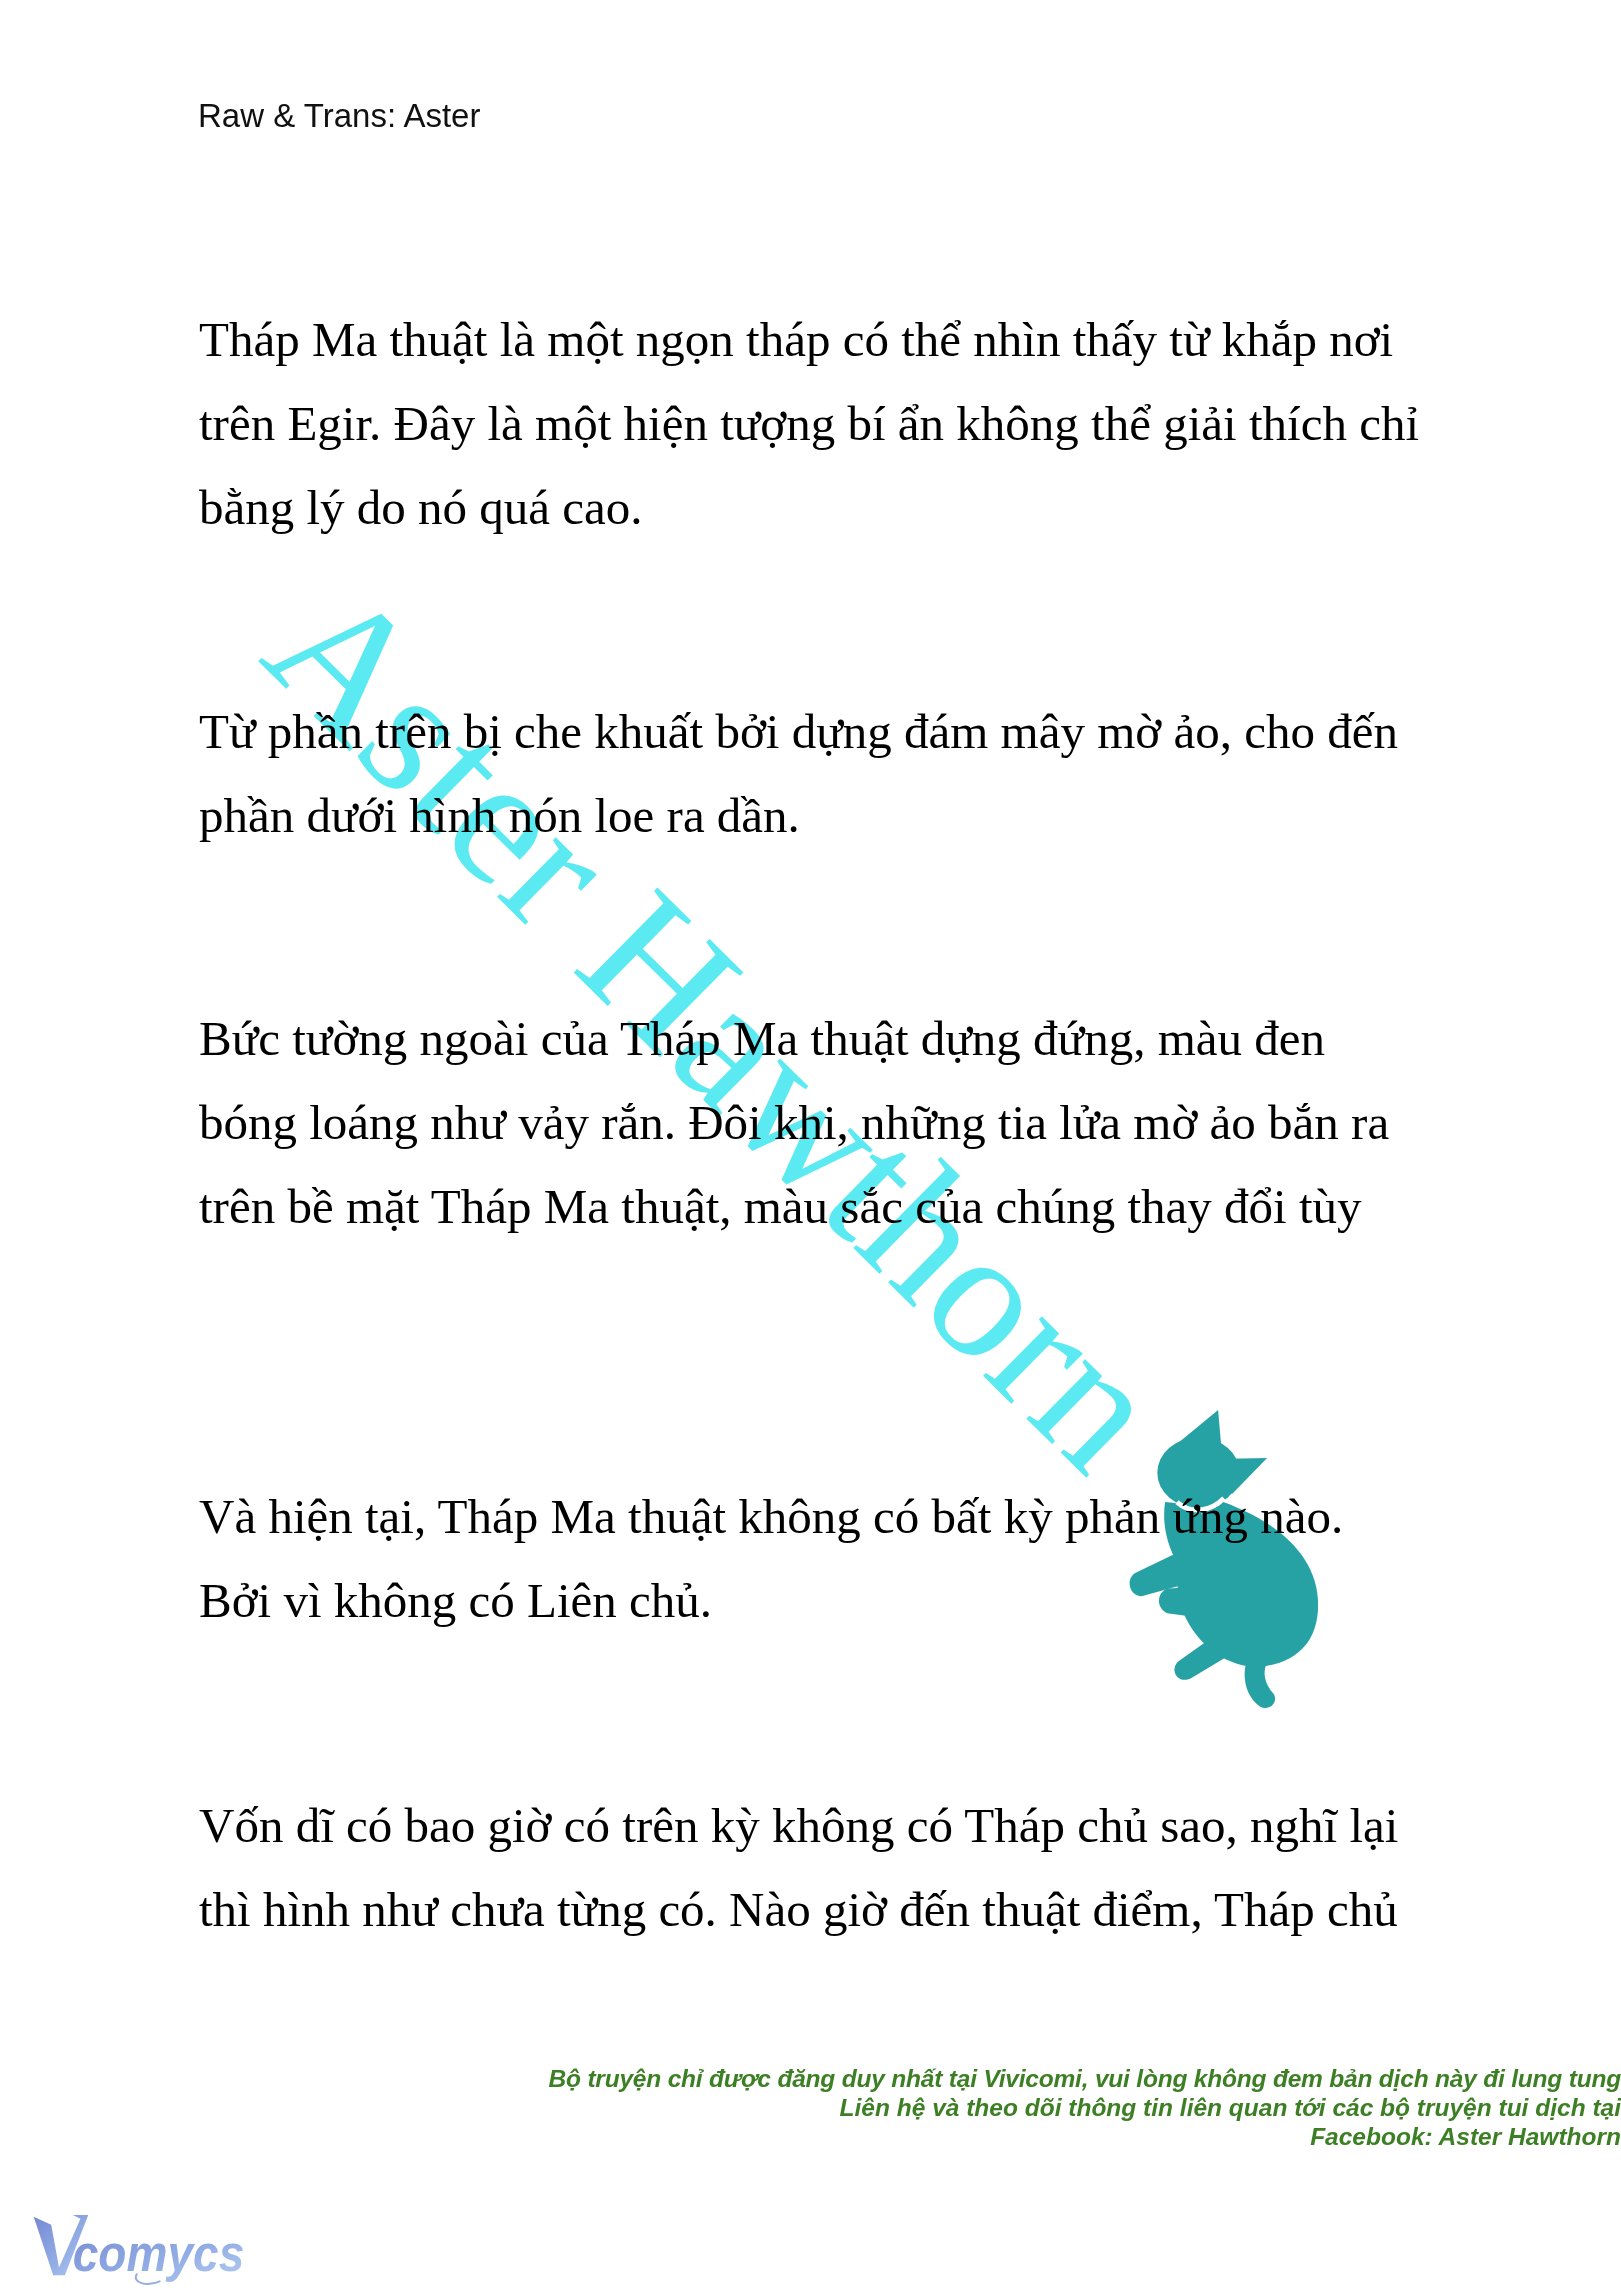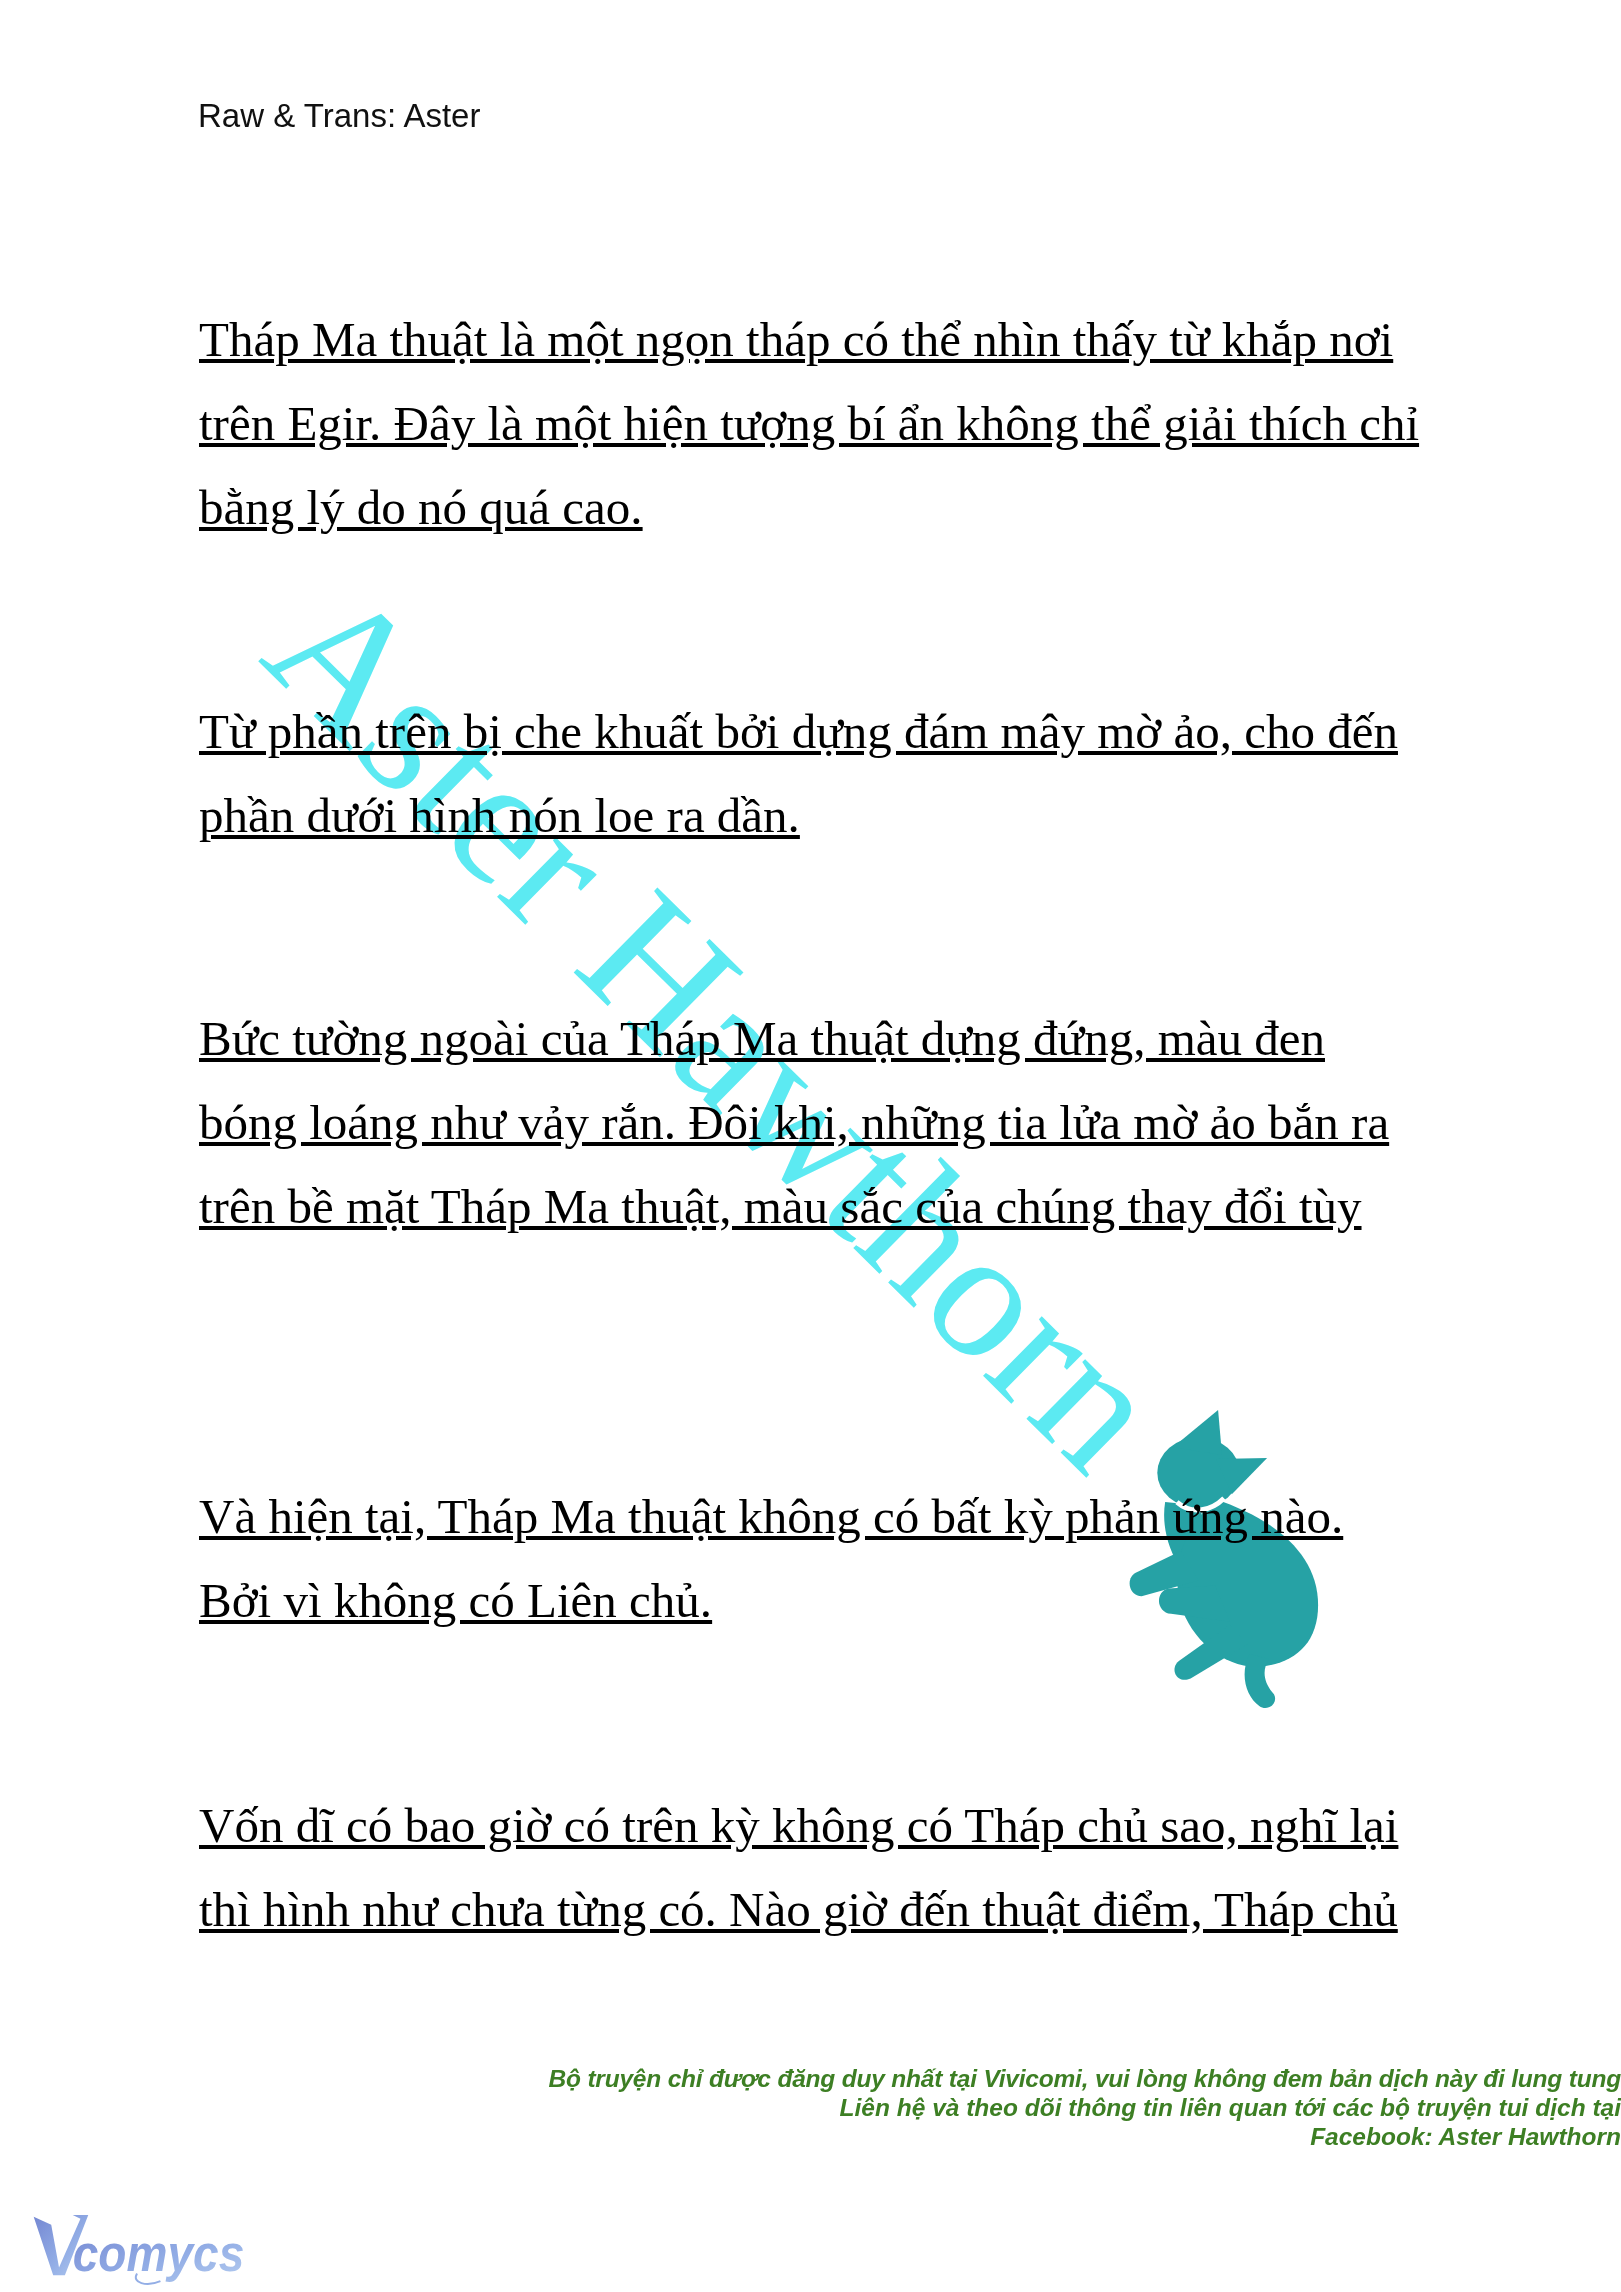--- a/index.html
+++ b/index.html
@@ -28,21 +28,21 @@
       font-size: 33px; line-height: 31px; color: #111;
       z-index: 3; white-space: nowrap; text-align: right;
     }
 
     .para {
       position: absolute; left: 199px;
       font-family: "Liberation Serif", serif;
       font-size: 49px; line-height: 84px; color: #000;
       z-index: 3;
     }
-    .para .line { display: block; white-space: nowrap; height: 84px; text-decoration: underline; }
+    .para .line { display: block; white-space: nowrap; height: 84px; }
 
     .footer {
       position: absolute; left: 0; width: 1621px; top: 2064px;
       text-align: right;
       font-family: "Liberation Sans", sans-serif;
       font-weight: bold; font-style: italic;
       font-size: 24.5px; line-height: 29px;
       color: #3d7f24; z-index: 3;
     }
     .footer .fline { display: block; white-space: nowrap; }

